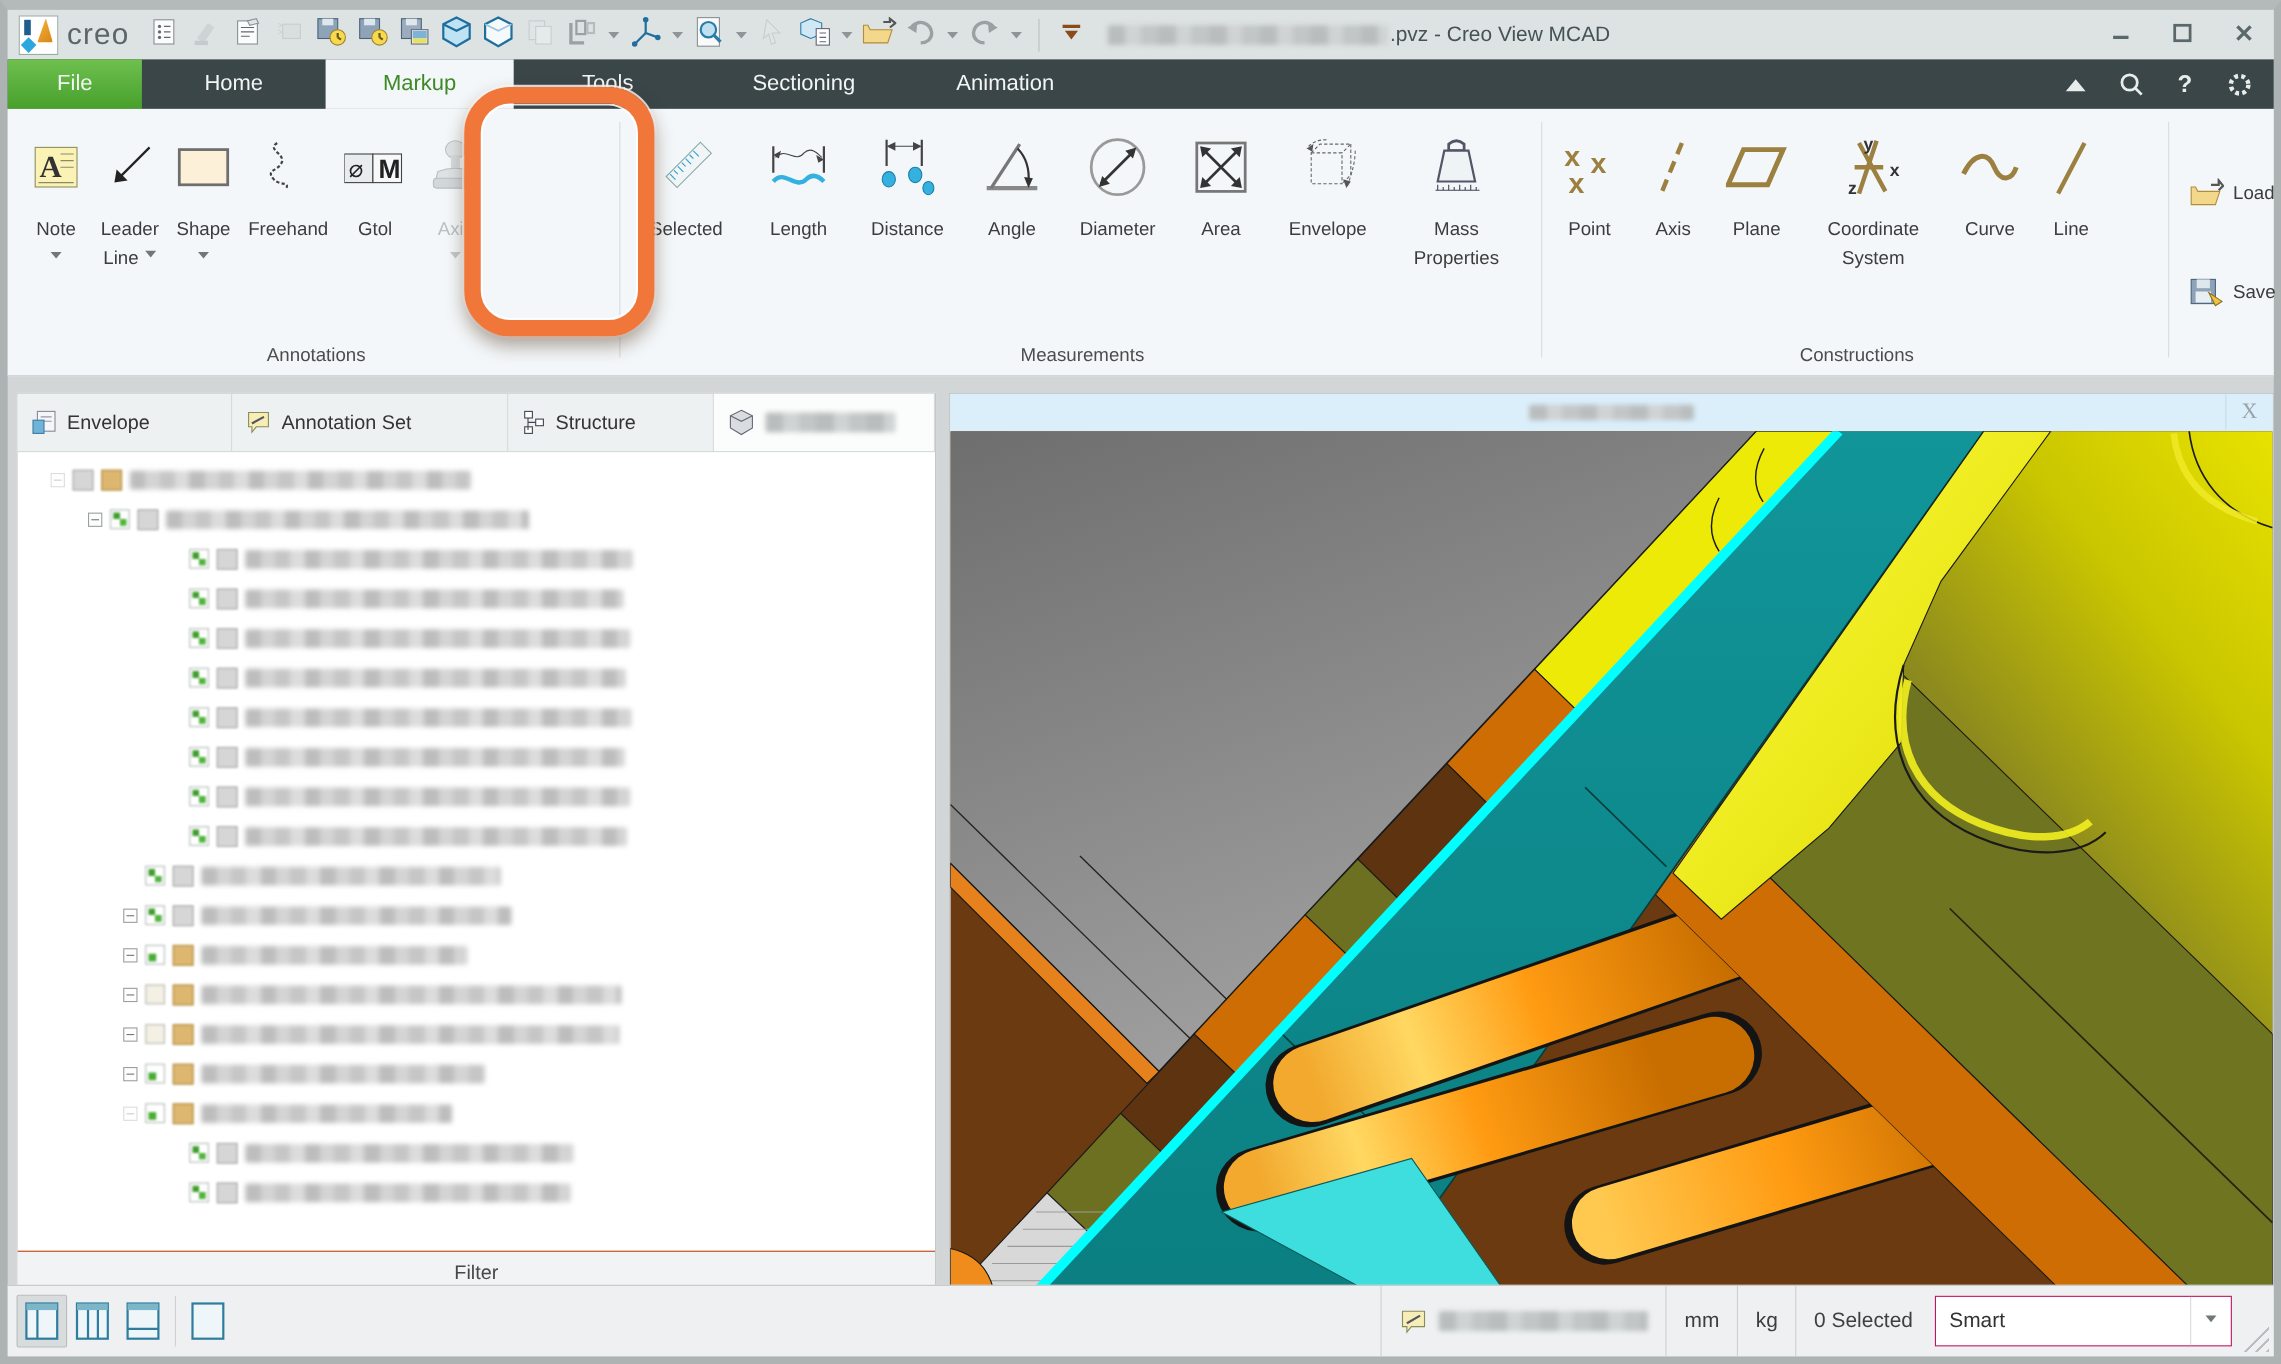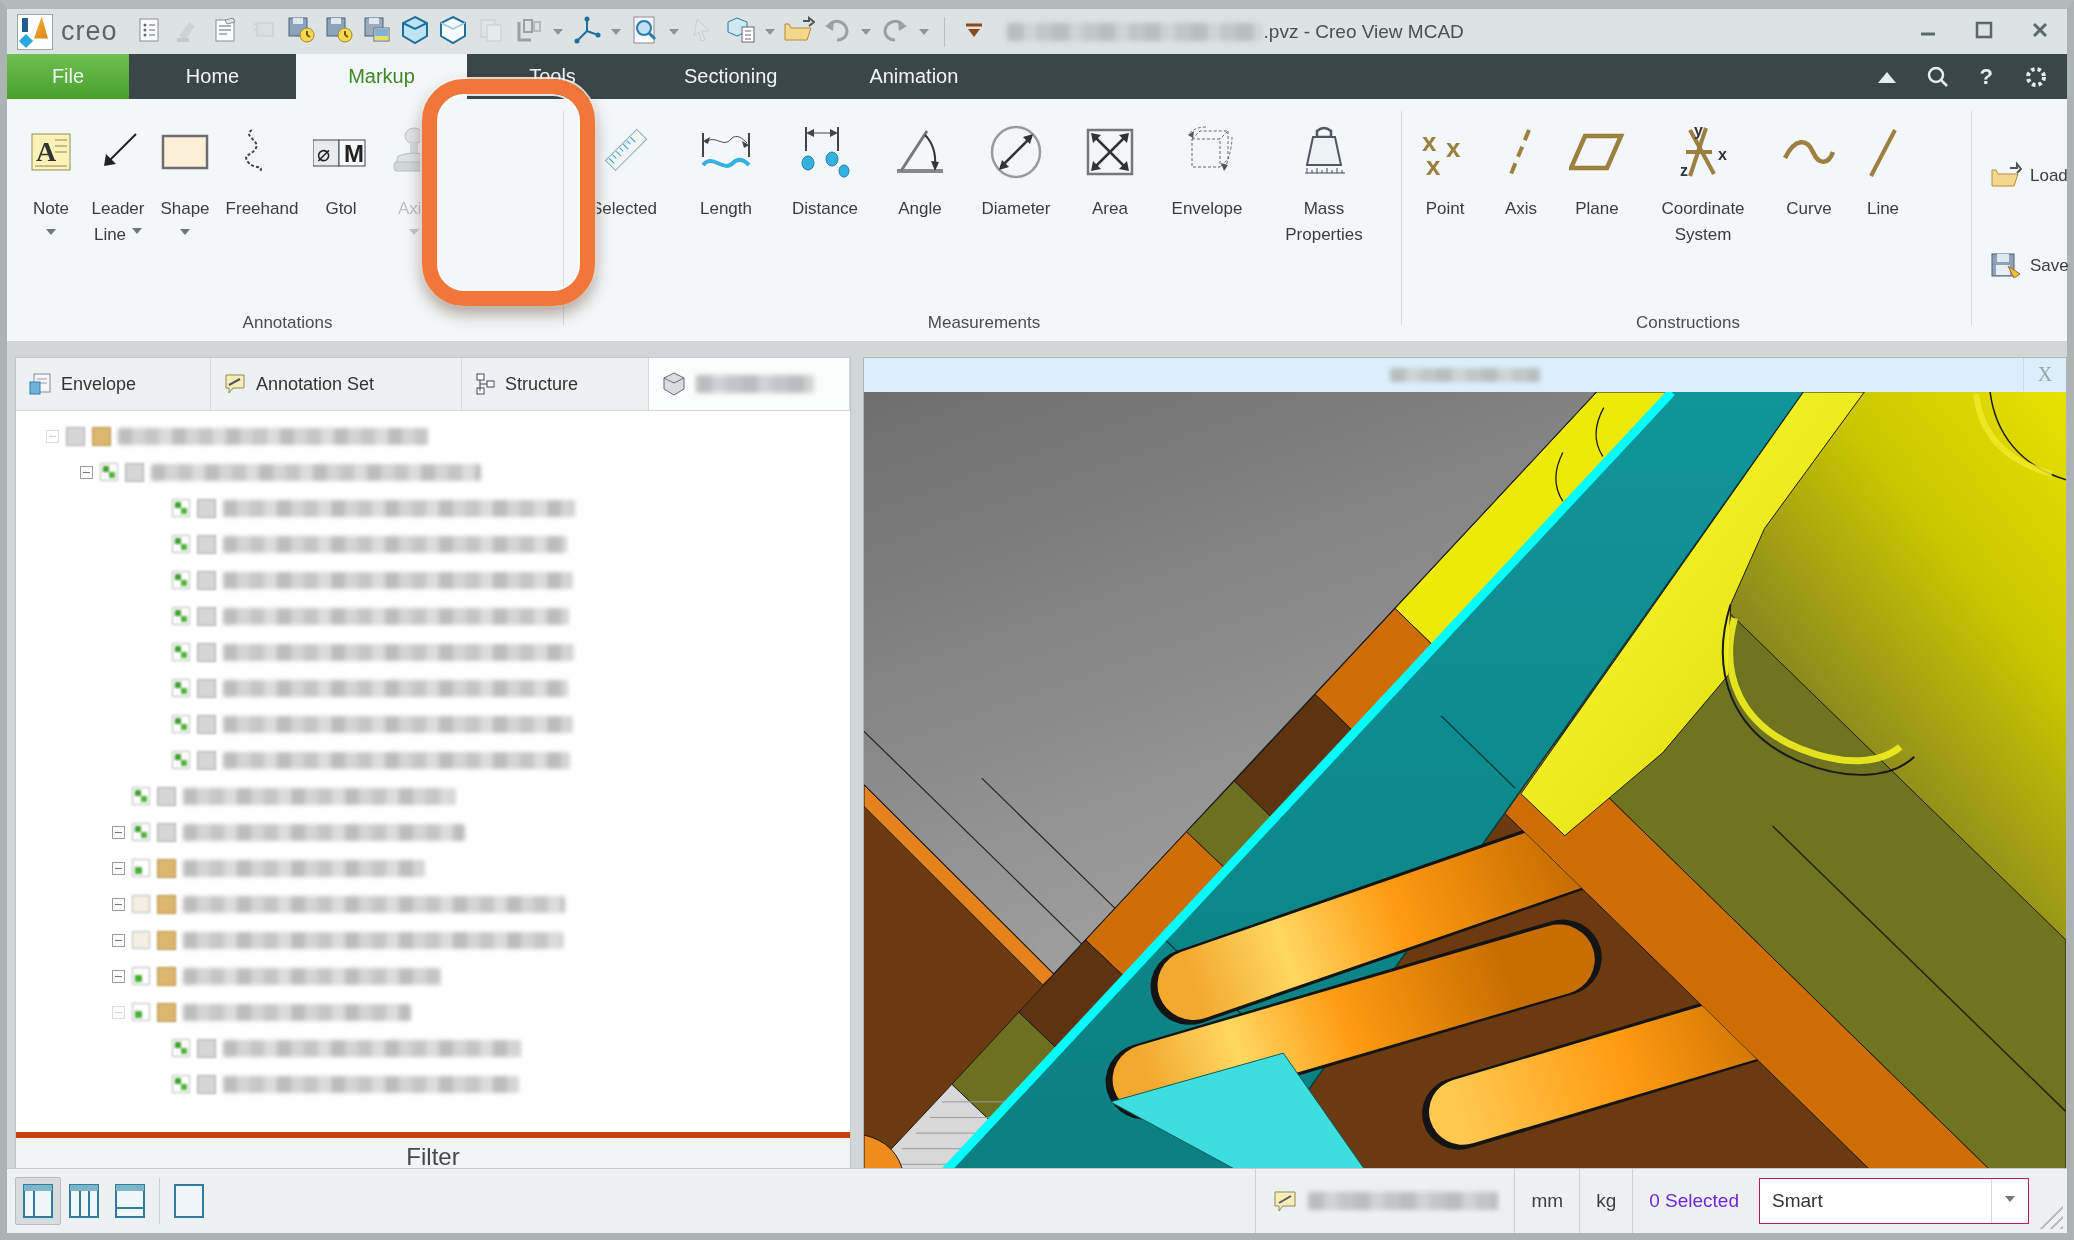--- a/index.html
+++ b/index.html
@@ -60,37 +60,37 @@
   .lead:after{content:"";position:absolute;left:2px;top:5px;width:7px;height:1px;background:#777;}
   .lead.faint{opacity:.35;}
   .lead.none{visibility:hidden;}
   .chk{width:16px;height:16px;flex:0 0 auto;border:1px solid #b5b9b9;background:#fff;position:relative;filter:blur(.8px);}
   .chk.green:after{content:"";position:absolute;inset:2px;background:conic-gradient(#fff 0 25%,#51b43c 25% 50%,#fff 50% 75%,#3f9e2c 75%);}
   .chk.dot:after{content:"";position:absolute;left:2px;bottom:2px;width:7px;height:7px;background:#49ad35;}
   .chk.pale{background:#f4f0e3;}
   .nicon{width:17px;height:17px;flex:0 0 auto;filter:blur(1px);border:1px solid #a9a9a9;background:#d6d6d6;}
   .nicon.tan{background:#ddb66f;border-color:#b08f46;}
   .bbar{height:17px;border-radius:2px;background:repeating-linear-gradient(90deg,#bdbdbd 0 14px,#d4d4d4 14px 27px,#c6c6c6 27px 41px,#dcdcdc 41px 54px);filter:blur(2.3px);}
-  .filterbar{position:absolute;left:0;bottom:0;width:100%;height:38px;background:#f1f3f4;border-top:6px solid #c2410c;display:flex;align-items:center;justify-content:center;font-size:24px;color:#44494a;}
+  .filterbar{position:absolute;left:0;bottom:0;width:100%;height:38px;background:#f1f3f4;border-top:1px solid #c2410c;display:flex;align-items:center;justify-content:center;font-size:18px;color:#44494a;}
   
   .vp{position:absolute;left:856px;top:348px;width:1204px;height:820px;background:#fff;border:1px solid #aeb6ba;box-sizing:border-box;}
   .vphead{height:34px;background:#dbeffb;border-bottom:1px solid #bcd6e5;display:flex;align-items:center;position:relative;}
   .vphead .vtitle{position:absolute;left:50%;transform:translateX(-50%);}
   .vclose{position:absolute;right:0;top:0;width:42px;height:33px;border-left:1px solid #c4dcea;display:flex;align-items:center;justify-content:center;color:#9aa4a8;font-size:20px;font-family:"Liberation Serif",serif;}
   .scene{position:absolute;left:0;top:34px;right:0;bottom:0;}
   .scene svg{display:block;width:100%;height:100%;}
   
   .statusbar{position:absolute;left:0;bottom:0;width:100%;height:64px;background:#eef0f1;border-top:1px solid #c3c7c8;display:flex;align-items:stretch;}
   .lay{display:flex;align-items:center;padding-left:8px;}
   .laybtn{width:46px;height:48px;display:flex;align-items:center;justify-content:center;border:1px solid transparent;border-radius:2px;background:none;}
   .laybtn.sel{background:#d9dcdd;border-color:#b9bdbe;}
   .laysep{width:1px;height:46px;background:#cdd1d2;margin:0 6px;}
   .sspace{flex:1;}
   .scell{display:flex;align-items:center;border-left:1px solid #cdd1d2;padding:0 16px;font-size:19px;color:#3a3f40;gap:10px;}
-  .scell.gray{color:#6d28d9;}
+  .scell.gray{color:#404040;}
   .combo{display:flex;align-items:center;align-self:center;height:44px;background:#fff;border:1px solid #be185d;width:268px;margin:0 4px;}
   .combo .cval{flex:1;padding-left:12px;font-size:19px;color:#333;}
   .combo .carr{width:36px;height:100%;border-left:1px solid #d7dadb;display:flex;align-items:center;justify-content:center;}
   .grip{width:30px;align-self:flex-end;height:30px;margin:0 4px 4px 0;background:repeating-linear-gradient(135deg,transparent 0 5px,#b9bfc1 5px 7px);clip-path:polygon(100% 0,100% 100%,0 100%);}
 </style>
 </head>
 <body>
 
 <div class="win">
 

